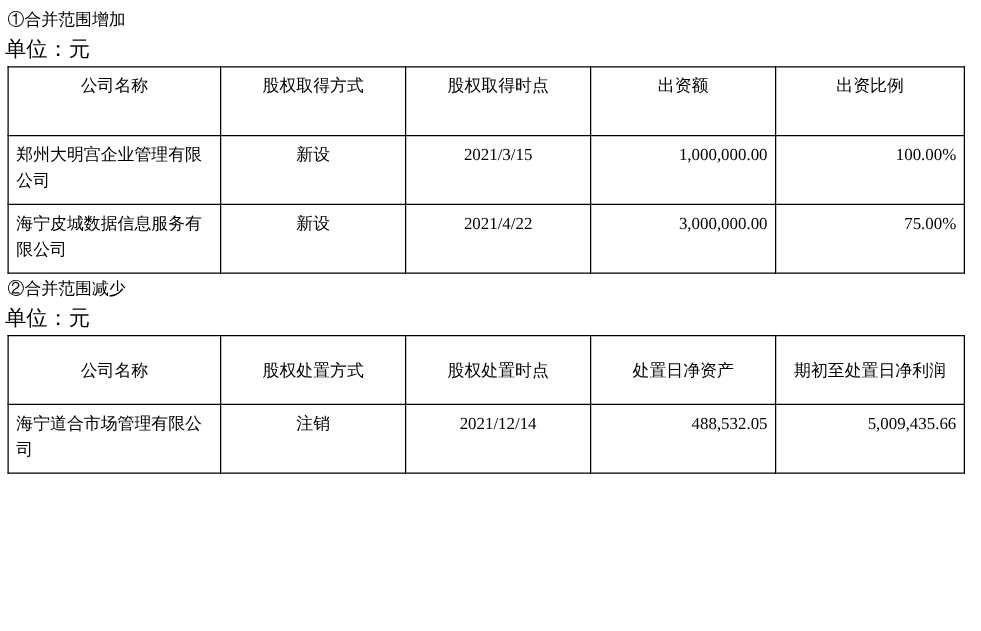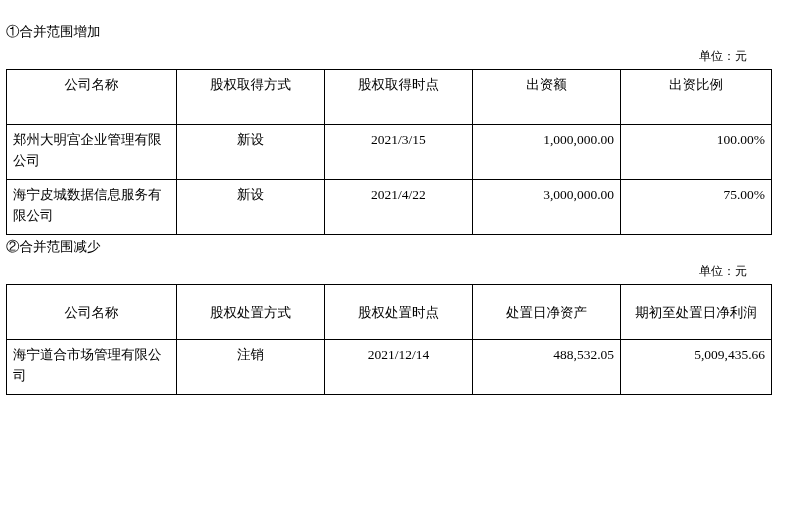--- a/index.html
+++ b/index.html
@@ -13,32 +13,31 @@
     font-family: "Liberation Serif", "DejaVu Serif", serif;
     color: #000000;
     font-size: 13.5px;
     overflow: hidden;
   }
   .page {
     position: relative;
     width: 785px;
     height: 505px;
     box-sizing: border-box;
-    padding: 20px 18px 0 4px;
+    padding: 4px 18px 0 4px;
     font-family: Liberation Serif, serif;
   }
   .section-title {
     font-size: 13.5px;
     line-height: 20px;
     margin: 2px 0 4px 2px;
     white-space: nowrap;
   }
   .unit-line {
-    text-align: right;
-    font-size: 12px;
+    font-size: 17px;
     line-height: 20px;
     margin: 0 20px 3px 0;
     white-space: nowrap;
   }
   table.doc-table {
     border-collapse: collapse;
     width: 765px;
     table-layout: fixed;
     margin: 0 0 0 2px;
   }

